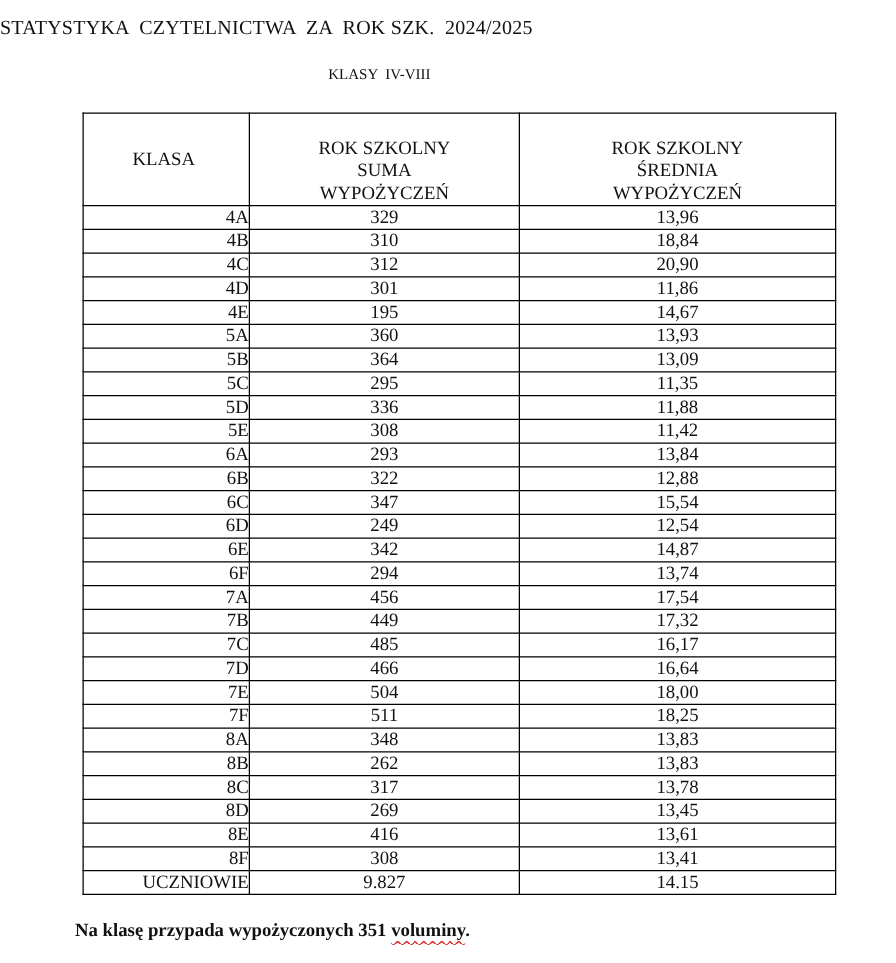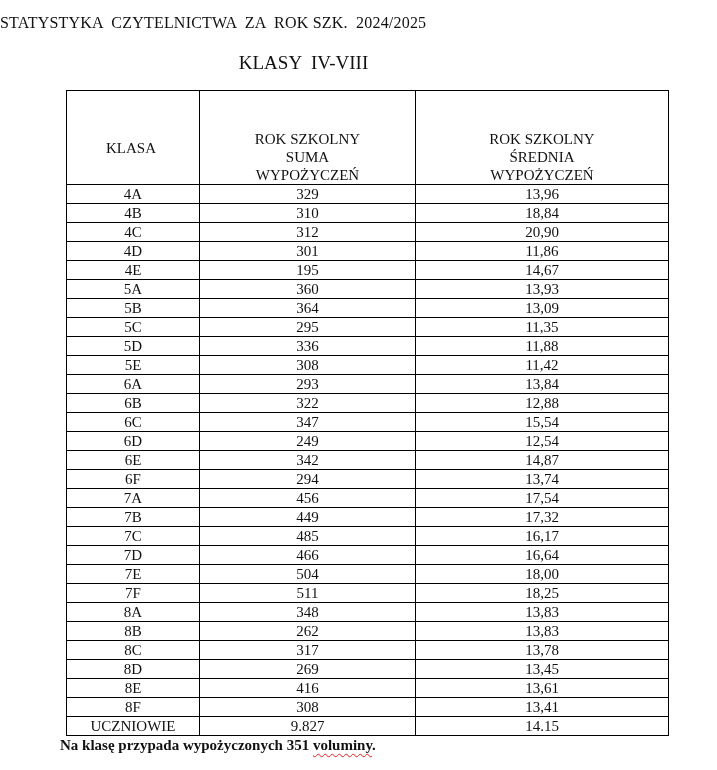--- a/index.html
+++ b/index.html
@@ -24,21 +24,21 @@
       font-size: 16px;
       letter-spacing: 0.2px;
       white-space: pre;
     }
     .subtitle {
       position: absolute;
       left: 0;
       width: 607px;
       top: 52px;
       text-align: center;
-      font-size: 19px;
+      font-size: 12px;
       white-space: pre;
     }
     table.stats {
       position: absolute;
       left: 66px;
       top: 90px;
       width: 602px;
       border-collapse: collapse;
       table-layout: fixed;
       font-size: 15px;
@@ -50,35 +50,34 @@
     table.stats th {
       font-weight: normal;
       height: 73px;
       vertical-align: bottom;
       text-align: center;
       line-height: 18px;
       padding-bottom: 0;
     }
     table.stats th.klasa-head {
       vertical-align: middle;
-      padding-top: 20px;
       padding-right: 4px;
     }
     table.stats th .hline {
       display: block;
     }
     table.stats td {
       height: 18px;
       line-height: 18px;
     }
     col.c1 { width: 133px; }
     col.c2 { width: 216px; }
     col.c3 { width: 253px; }
     td.cls {
-      text-align: center;
+      text-align: right;
       padding-left: 8px;
     }
     td.num {
       text-align: center;
     }
     tr.total td.num {
       font-weight: normal;
     }
     .footnote {
       position: absolute;

